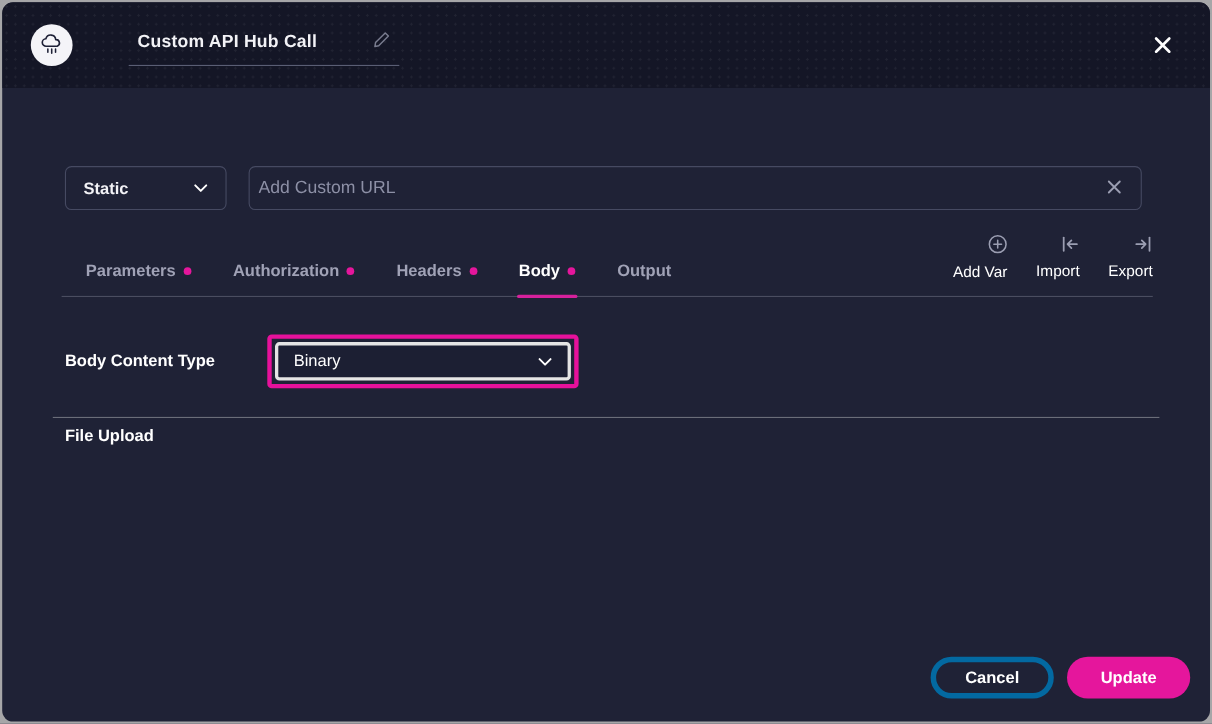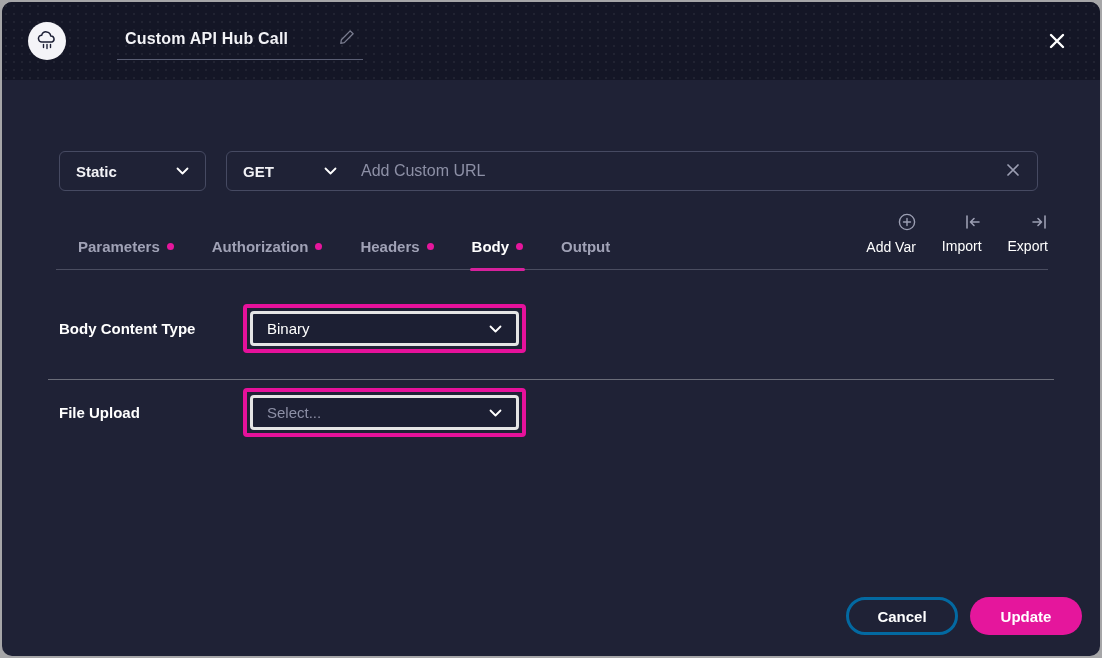--- a/index.html
+++ b/index.html
@@ -235,21 +235,21 @@
     display: flex;
     align-items: center;
     justify-content: center;
     font-size: 15px;
     font-weight: 600;
     cursor: pointer;
     font-family: "Liberation Sans", sans-serif;
   }
   .btn-cancel {
     background: transparent;
-    border: 3px solid #0369a1;
+    border: 5px solid #0369a1;
     color: #ffffff;
   }
   .btn-update {
     background: #e5169c;
     border: none;
     color: #ffffff;
   }
 </style>
 </head>
 <body>
@@ -284,26 +284,20 @@
   <div class="content">
 
     <div class="request-row">
       <div class="select-box select-static">
         <span>Static</span>
         <svg width="13" height="8" viewBox="0 0 13 8" fill="none">
           <path d="M1.5 1.5l5 5 5-5" stroke="#ffffff" stroke-width="1.8" stroke-linecap="round" stroke-linejoin="round"></path>
         </svg>
       </div>
       <div class="url-group">
-        <div class="method-select">
-          <span>GET</span>
-          <svg width="13" height="8" viewBox="0 0 13 8" fill="none">
-            <path d="M1.5 1.5l5 5 5-5" stroke="#ffffff" stroke-width="1.8" stroke-linecap="round" stroke-linejoin="round"></path>
-          </svg>
-        </div>
         <input class="url-input" type="text" placeholder="Add Custom URL" style="">
         <span class="url-clear">
           <svg width="16" height="16" viewBox="0 0 16 16" fill="none">
             <path d="M3 3l10 10M13 3L3 13" stroke="#9b9eb2" stroke-width="1.7" stroke-linecap="round"></path>
           </svg>
         </span>
       </div>
     </div>
 
     <div class="tabs-row">
@@ -362,28 +356,20 @@
             <path d="M1.5 1.5l5 5 5-5" stroke="#ffffff" stroke-width="1.8" stroke-linecap="round" stroke-linejoin="round"></path>
           </svg>
         </div>
       </div>
     </div>
 
     <hr class="mid-divider">
 
     <div class="form-row">
       <div class="form-label">File Upload</div>
-      <div class="hl-select-wrap">
-        <div class="hl-select">
-          <span class="placeholder">Select...</span>
-          <svg width="13" height="8" viewBox="0 0 13 8" fill="none">
-            <path d="M1.5 1.5l5 5 5-5" stroke="#ffffff" stroke-width="1.8" stroke-linecap="round" stroke-linejoin="round"></path>
-          </svg>
-        </div>
-      </div>
     </div>
 
     <div class="footer">
       <button class="btn btn-cancel">Cancel</button>
       <button class="btn btn-update">Update</button>
     </div>
 
   </div>
 </div>
 

